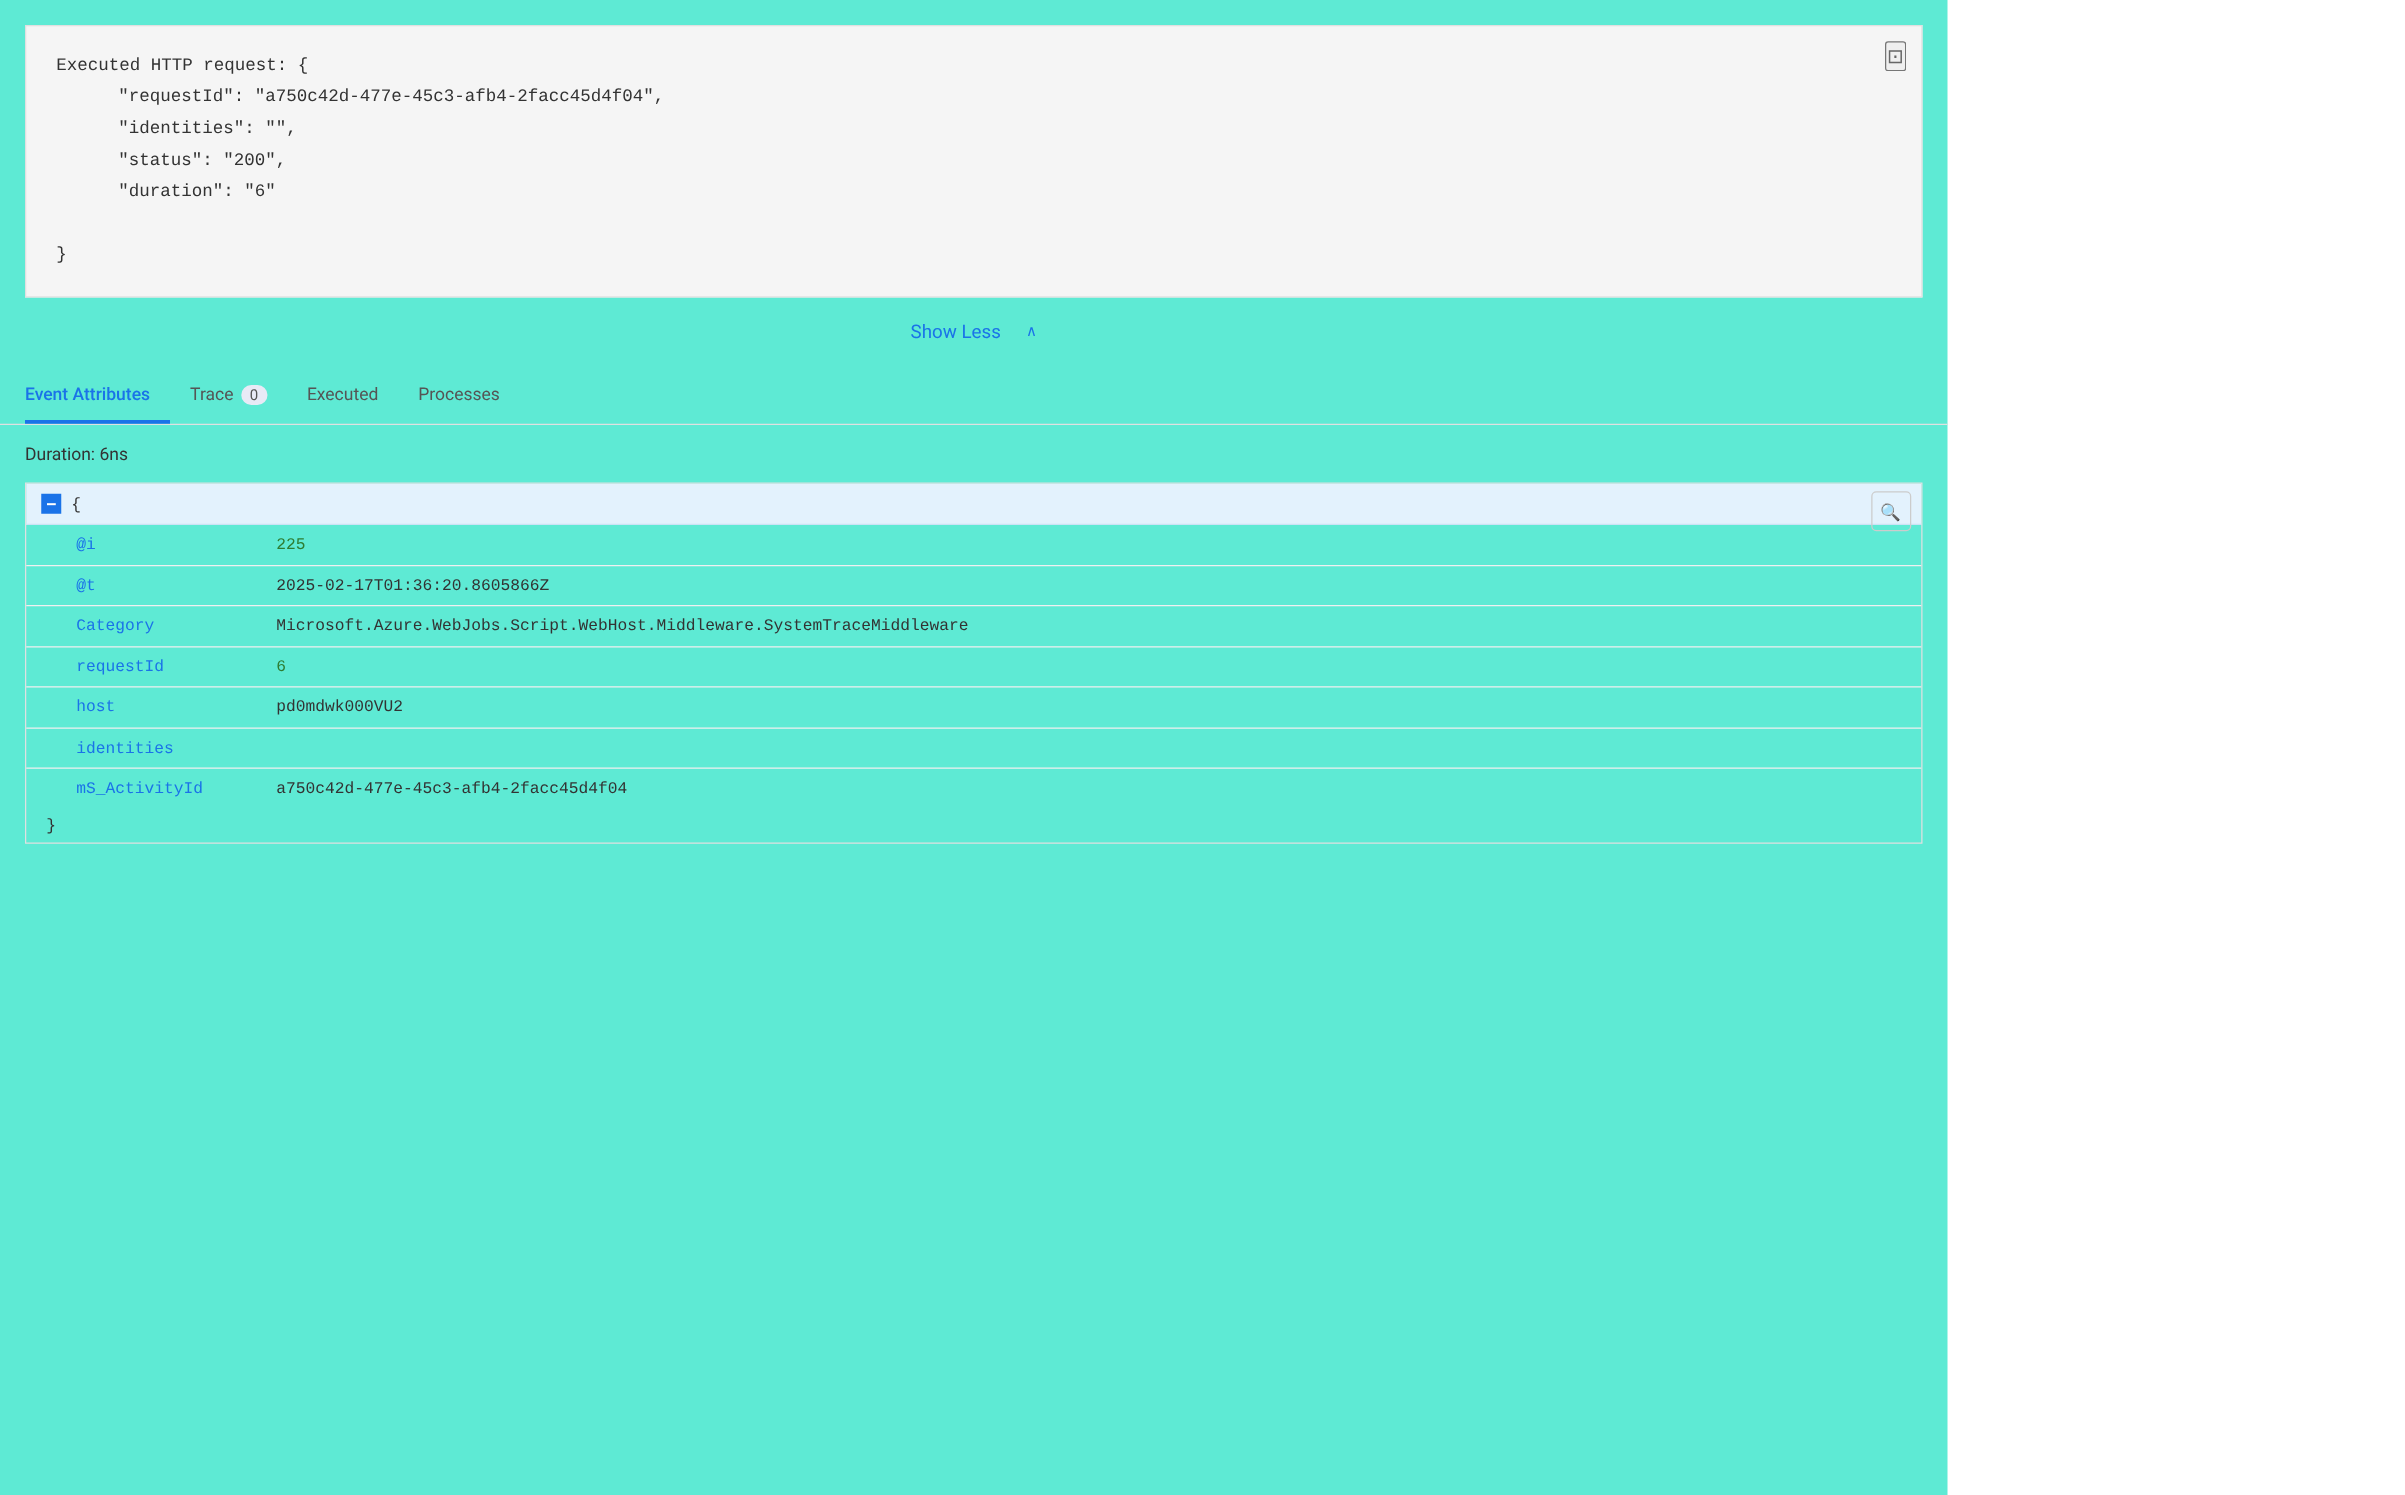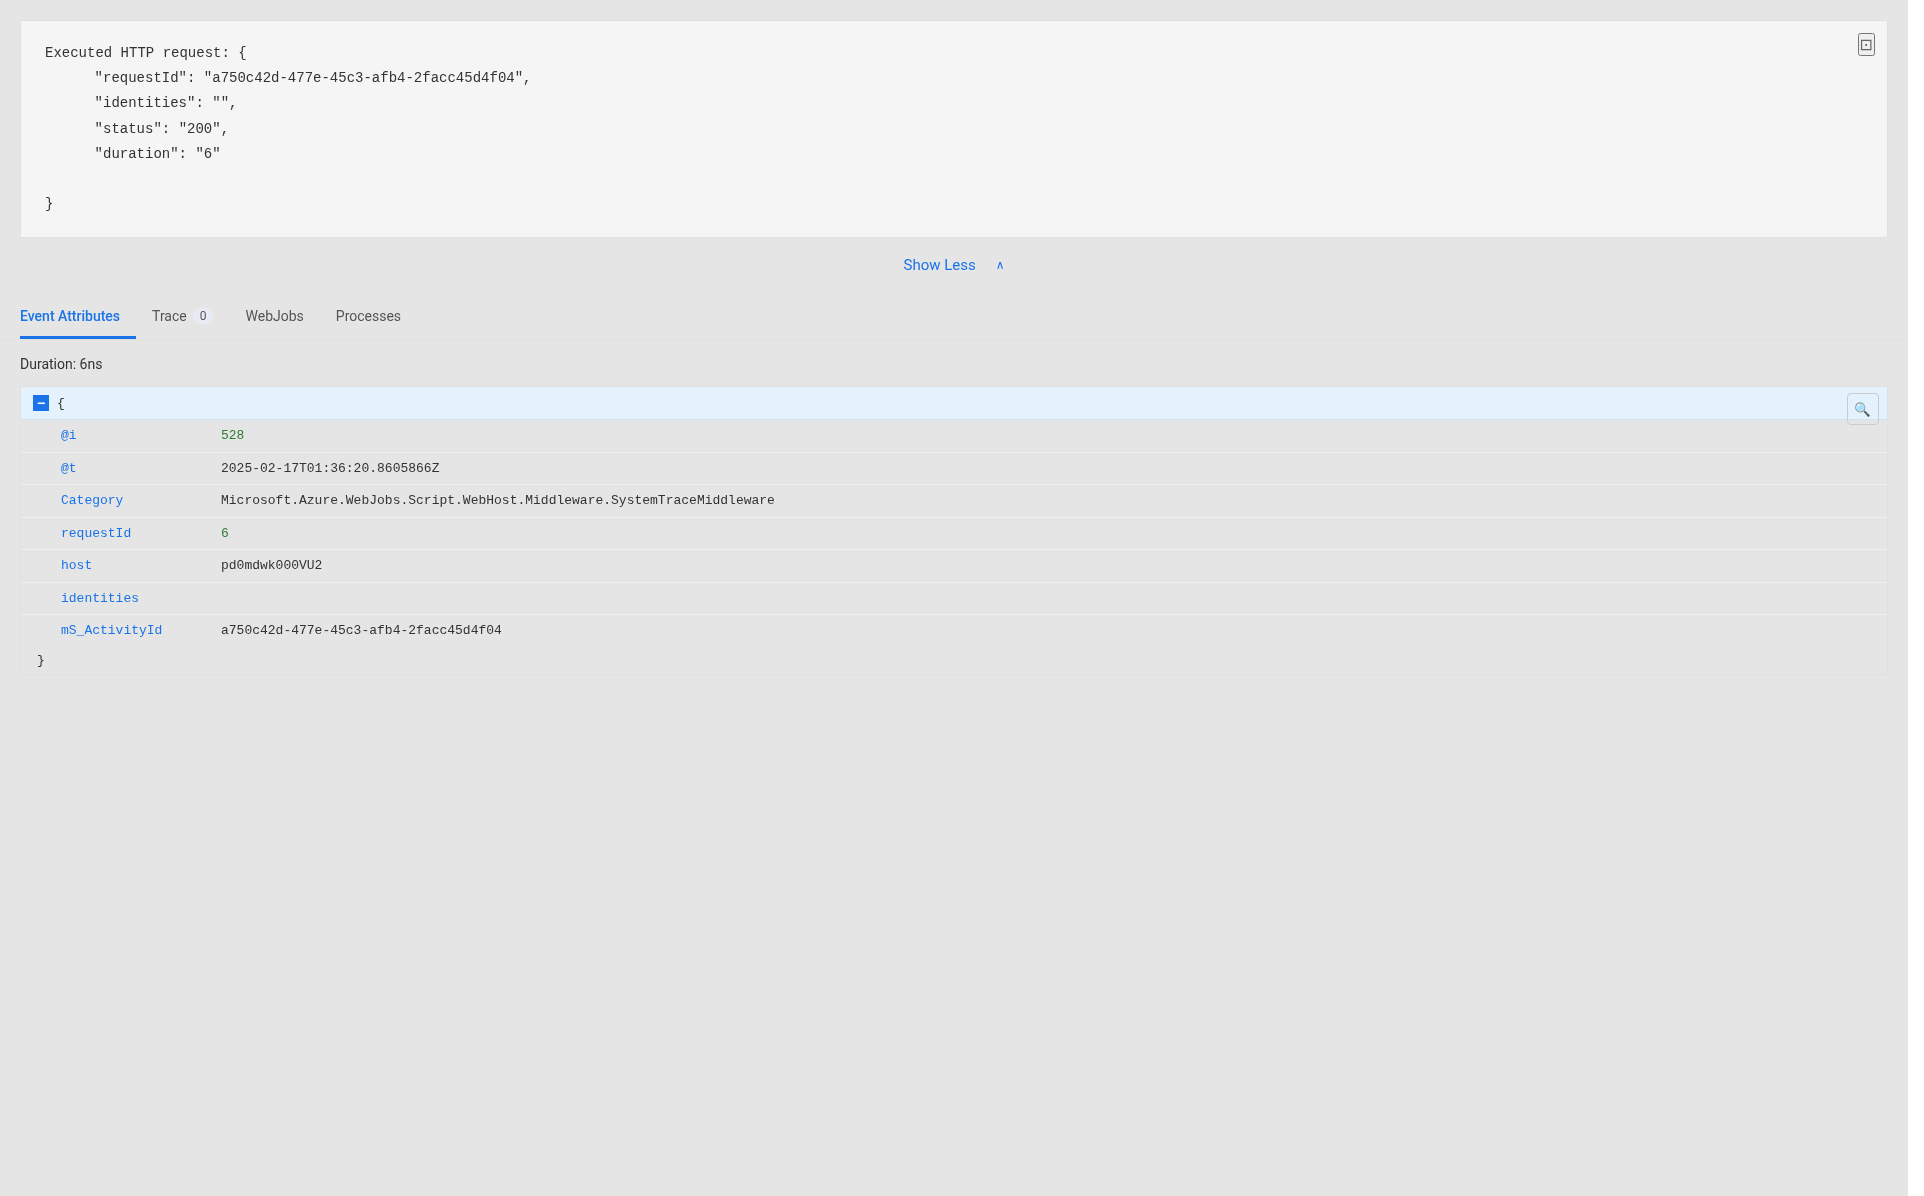--- a/index.html
+++ b/index.html
@@ -3,23 +3,23 @@
   <meta charset="utf-8">
   <style>
     * { box-sizing: border-box; margin: 0; padding: 0; }
     body {
       font-family: -apple-system, BlinkMacSystemFont, 'Segoe UI', Roboto, sans-serif;
       background: #fff;
       color: #333;
       font-size: 14px;
     }
     .page-container {
-      width: 1908px;
+      width: 1558px;
       min-height: 1196px;
-      background: #e5e5e5;
+      background: #5eead4;
       padding: 20px 0;
     }
 
     
     .http-block {
       background: #f5f5f5;
       border: 1px solid #e0e0e0;
       margin: 0 20px 0 20px;
       padding: 20px 24px;
       font-family: 'Courier New', Courier, monospace;
@@ -229,21 +229,21 @@
 
   <div class="tabs-container">
     <div class="tab-item active">
       <span>Event Attributes</span>
     </div>
     <div class="tab-item">
       <span>Trace</span>
       <span class="tab-badge">0</span>
     </div>
     <div class="tab-item">
-      <span>WebJobs</span>
+      <span>Executed</span>
     </div>
     <div class="tab-item">
       <span>Processes</span>
     </div>
   </div>
 
   <div class="duration-row">
     <span class="duration-label">Duration:</span>
     <span>6ns</span>
   </div>
@@ -253,21 +253,21 @@
       <button class="collapse-btn">−</button>
       <span>{</span>
     </div>
     <button class="search-icon-btn">
       <span>🔍</span>
     </button>
     <div class="json-rows">
 
       <div class="json-row">
         <span class="json-field-key">@i</span>
-        <span class="json-field-value num">528</span>
+        <span class="json-field-value num">225</span>
       </div>
 
       <div class="json-row">
         <span class="json-field-key">@t</span>
         <span class="json-field-value">2025-02-17T01:36:20.8605866Z</span>
       </div>
 
       <div class="json-row">
         <span class="json-field-key">Category</span>
         <span class="json-field-value">Microsoft.Azure.WebJobs.Script.WebHost.Middleware.SystemTraceMiddleware</span>

